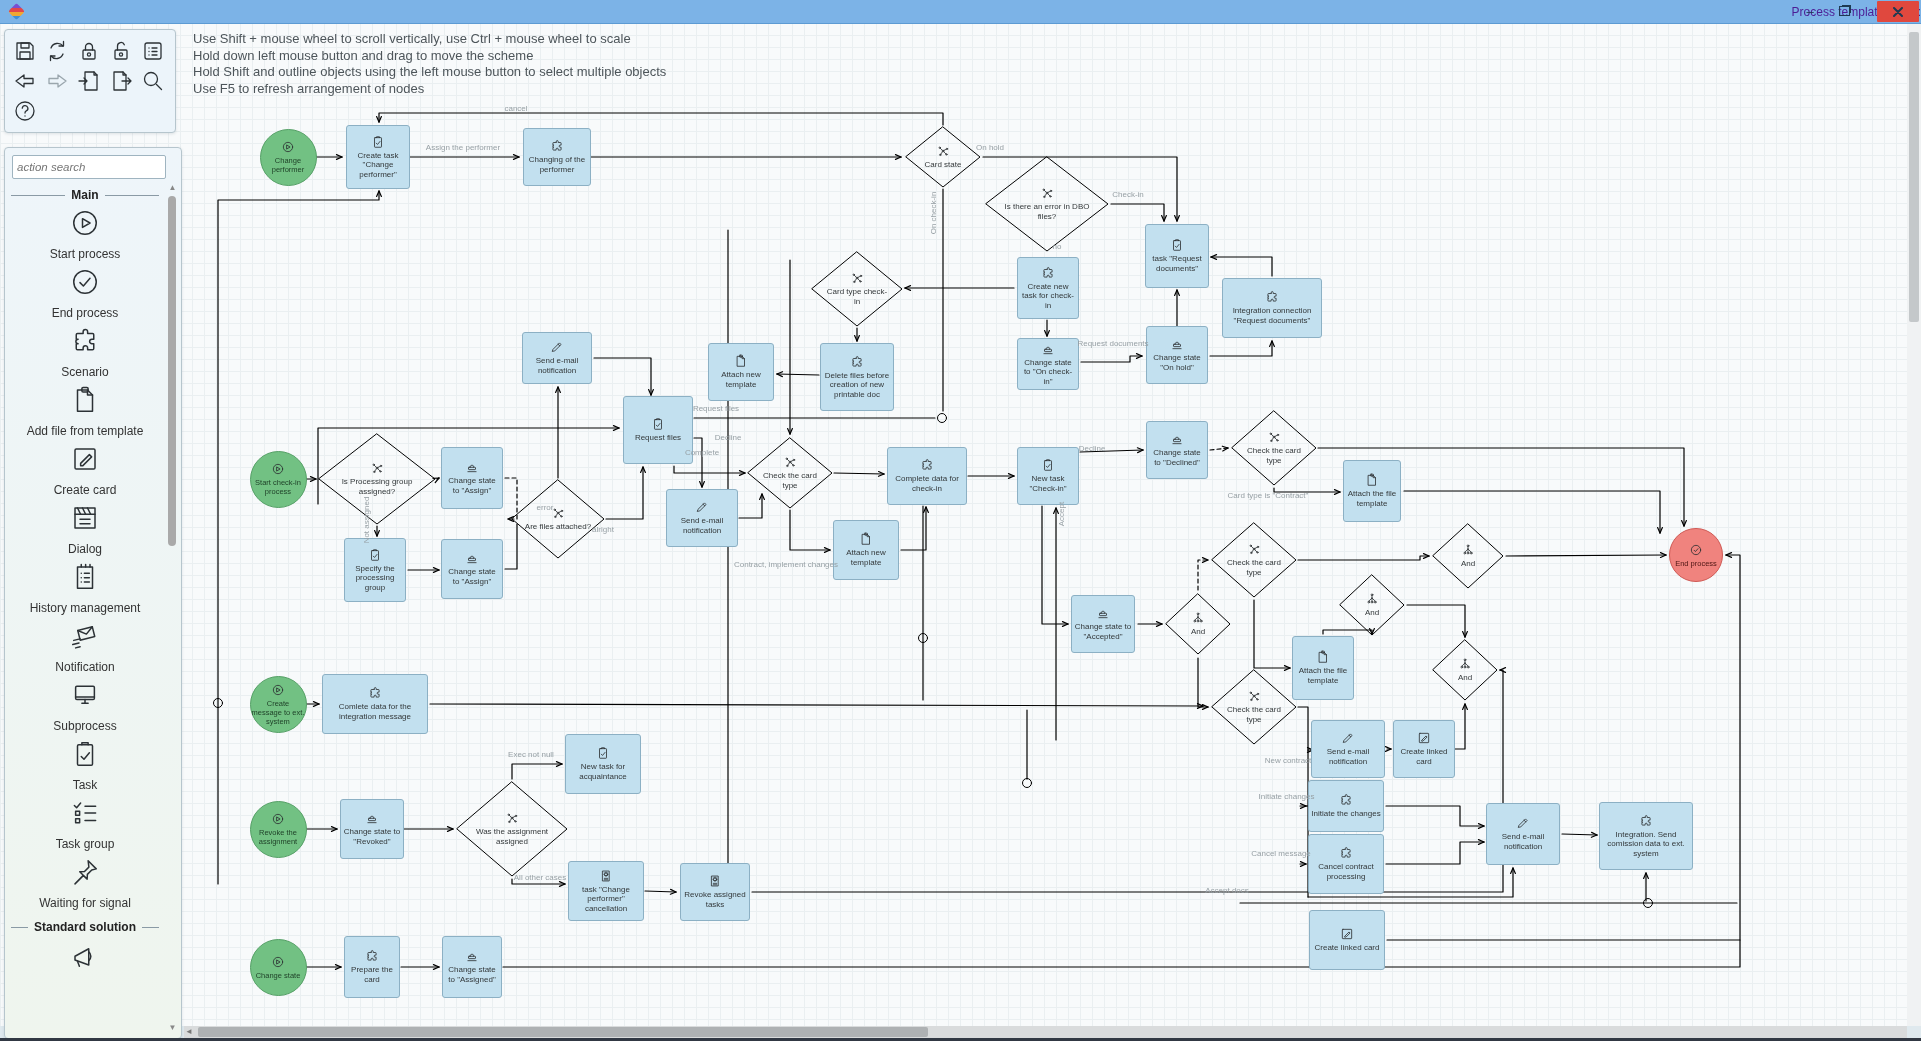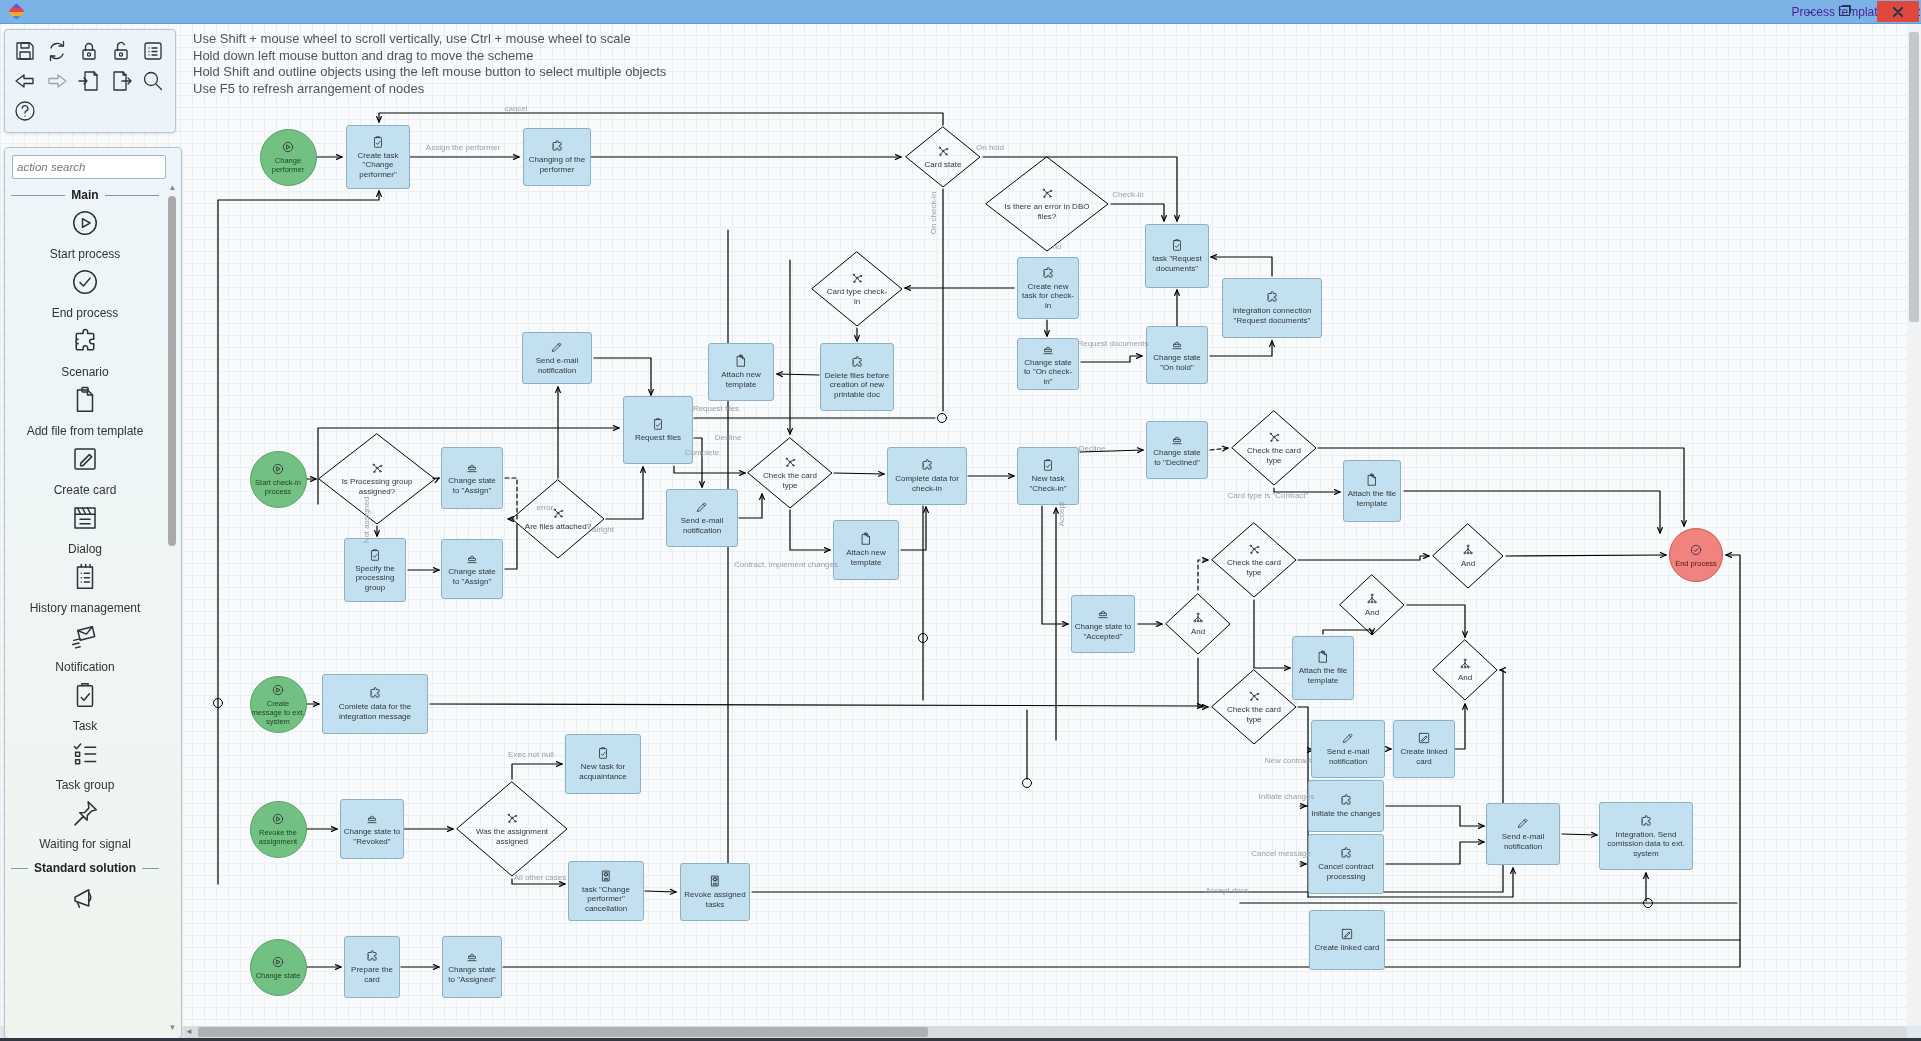--- a/index.html
+++ b/index.html
@@ -253,20 +253,28 @@
       </div>
       <div class="sb-item">
         <svg class="" viewBox="0 0 24 24">
           <g transform="rotate(-14 13 10)">
             <rect x="7" y="6" width="12" height="8"></rect>
             <path d="M7 6l6 4.5L19 6"></path>
           </g>
           <path d="M3 15.5l5-1.2M2.2 18.8l5-1.2M4.5 21.5l3.6-.9"></path>
         </svg>
         <span class="lb">Notification</span>
+      </div>
+      <div class="sb-item">
+        <svg class="" viewBox="0 0 24 24">
+          <rect x="4.5" y="5" width="15" height="10.5" rx="1"></rect>
+          <path d="M4.5 13.5h15"></path>
+          <path d="M12 15.5v3M9.5 18.5h5"></path>
+        </svg>
+        <span class="lb">Subprocess</span>
       </div>
       <div class="sb-item">
         <svg class="" viewBox="0 0 24 24">
           <rect x="6" y="4.5" width="12" height="16.5" rx="1"></rect>
           <path d="M9.5 4.5V3h5v1.5"></path>
           <path d="M9 14l2.2 2.2L15.5 11"></path>
         </svg>
         <span class="lb">Task</span>
       </div>
       <div class="sb-item">

